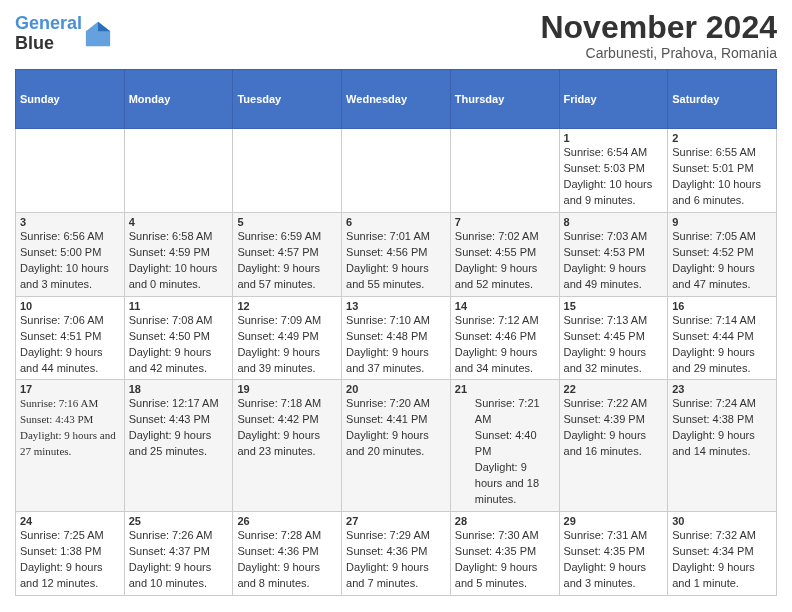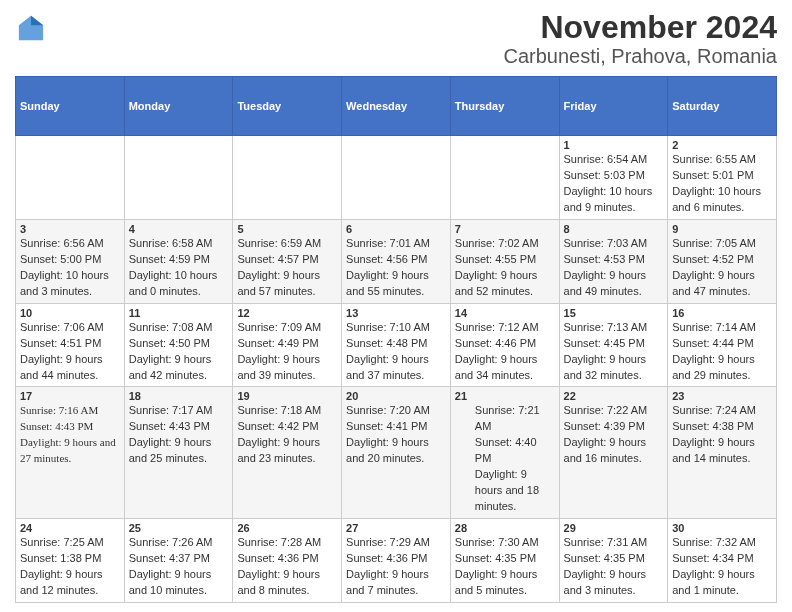--- a/index.html
+++ b/index.html
@@ -42,21 +42,21 @@
     .title-area {
       text-align: right;
     }
     .month-title {
       font-size: 32px;
       font-weight: bold;
       color: #333;
       line-height: 1.1;
     }
     .location {
-      font-size: 20px;
+      font-size: 14px;
       color: #555;
     }
     .calendar-table {
       width: 100%;
       border-collapse: collapse;
       table-layout: fixed;
     }
     .calendar-table thead th {
       background-color: #4472c4;
       color: white;
@@ -92,20 +92,26 @@
     .empty-cell {
       background: #fff !important;
     }
   </style>
 </head>
 <body>
 
 <div class="container">
   <div class="header-area">
     <div class="logo">
+      <div>
+        <div class="logo-text">
+          <span>General</span><br>
+          <span style="color:#333;">Blue</span>
+        </div>
+      </div>
       <svg class="logo-icon" viewBox="0 0 30 30" xmlns="http://www.w3.org/2000/svg">
         <polygon points="15,2 28,12 28,28 2,28 2,12" fill="#4a90d9" opacity="0.85"></polygon>
         <polygon points="15,2 28,12 15,12" fill="#2a70b9"></polygon>
       </svg>
     </div>
     <div class="title-area">
       <div class="month-title">November 2024</div>
       <div class="location">Carbunesti, Prahova, Romania</div>
     </div>
   </div>
@@ -232,21 +238,21 @@
         </tr>
         <tr>
           <td>
             <span class="day-number">17</span>
             <div class="day-info" style="white-space: pre-line; font-family: Liberation Serif, serif;">Sunrise: 7:16 AM
 Sunset: 4:43 PM
 Daylight: 9 hours and 27 minutes.</div>
           </td>
           <td>
             <span class="day-number">18</span>
-            <div class="day-info" style="white-space: pre-line;">Sunrise: 7:17 AM
+            <div class="day-info" style="white-space: pre-line;">Sunrise: 12:17 AM
 Sunset: 4:43 PM
 Daylight: 9 hours and 25 minutes.</div>
           </td>
           <td>
             <span class="day-number">19</span>
             <div class="day-info" style="white-space: pre-line;">Sunrise: 7:18 AM
 Sunset: 4:42 PM
 Daylight: 9 hours and 23 minutes.</div>
           </td>
           <td>

